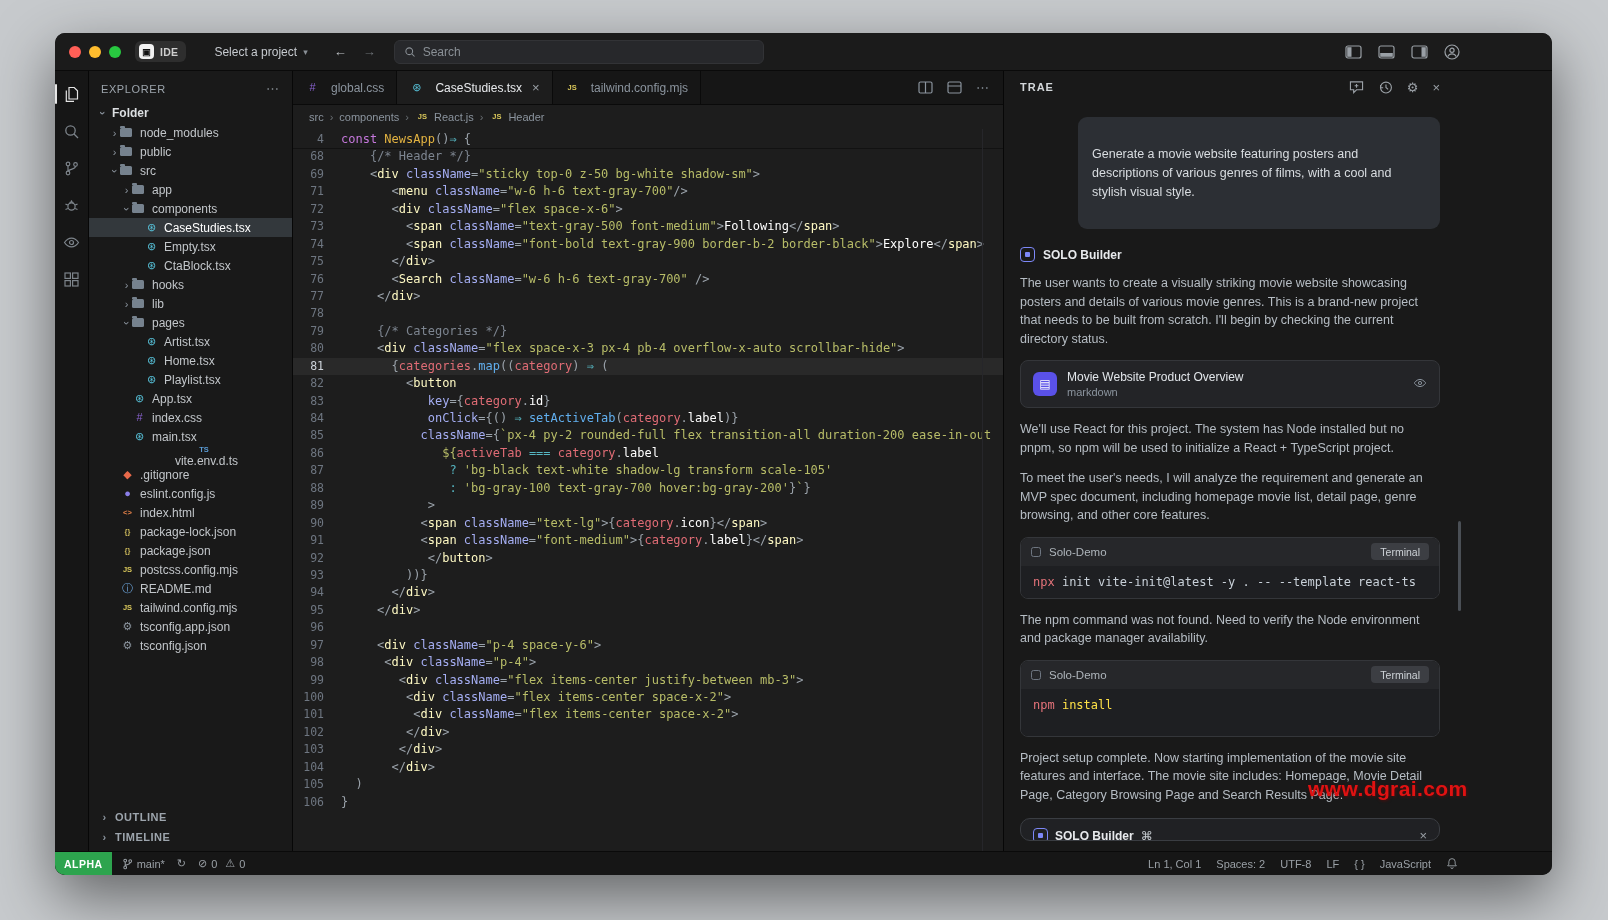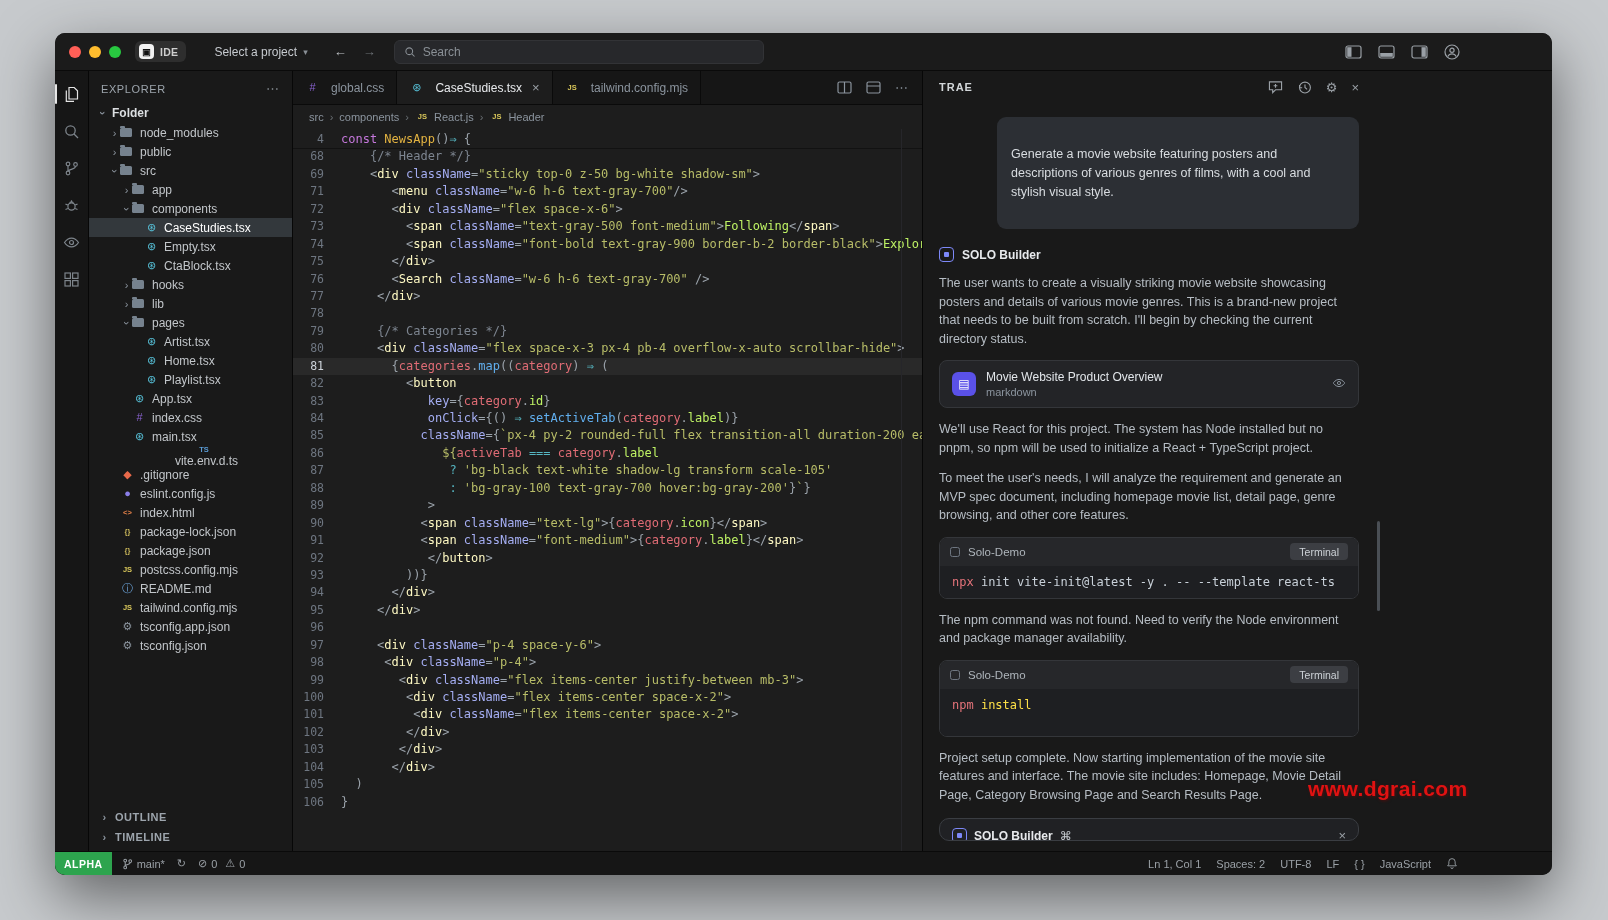--- a/index.html
+++ b/index.html
@@ -57,24 +57,24 @@
   .bc-ic{margin-right:0}
   .code{flex:1;overflow:hidden;font-family:"DejaVu Sans Mono",monospace;font-size:12px;padding-top:2px;position:relative}
   .code-rule{position:absolute;top:0;bottom:0;right:20px;border-left:1px solid #26262a}
   .cline{display:flex;height:17.45px;line-height:17.45px}
   .cline.sticky{background:#1d1d1d;box-shadow:0 1px 0 rgba(0,0,0,.35)}
   .cline.cur{background:rgba(255,255,255,.055)}
   .gut{width:48px;flex:none;text-align:right;padding-right:17px;color:#6e7681;font-size:11.5px}
   .cline.cur .gut{color:#cdd3da}
   .ctext{white-space:pre}
   .tk-k{color:#c678dd}.tk-t{color:#fef9c3}.tk-a{color:#a5aef3}.tk-s{color:#b8bd68}
-  .tk-c{color:#7d8590}.tk-p{color:#9ba3ab}.tk-w{color:#bef264}.tk-v{color:#e06c75}
+  .tk-c{color:#7d8590}.tk-p{color:#9ba3ab}.tk-w{color:#ffffff}.tk-v{color:#e06c75}
   .tk-f{color:#e3b341}.tk-o{color:#56b6c2}.tk-b{color:#61afef}
   
-  .trae{width:630px;background:#191919;border-left:1px solid #070707;display:flex;flex-direction:column;flex:none;position:relative}
+  .trae{width:549px;background:#191919;border-left:1px solid #070707;display:flex;flex-direction:column;flex:none;position:relative}
   .trae-head{height:32px;width:452px;display:flex;align-items:center;padding:0 16px;flex:none}
   .trae-title{font-size:11px;font-weight:bold;letter-spacing:1px;color:#d3d7da}
   .trae-icons{margin-left:auto;display:flex;align-items:center;gap:14px;color:#9aa0a6}
   .trae-icons .glyph{font-size:13px;line-height:1}
   .chat{width:452px;padding:4px 16px 10px;display:flex;flex-direction:column;min-height:0}
   .bubble{margin:10px 0 4px 58px;background:#2c2f34;border-radius:9px;padding:28px 14px;font-size:12.5px;line-height:1.5;color:#d9dde1}
   .agent-row{display:flex;align-items:center;gap:8px;margin-top:18px}
   .solo-icon{width:15px;height:15px;border:1.5px solid #7d88f8;border-radius:4px;display:inline-flex;align-items:center;justify-content:center;flex:none}
   .solo-dot{width:5px;height:5px;background:#7d88f8;border-radius:1px}
   .agent-name{font-size:12px;font-weight:bold;color:#e8eaed}

